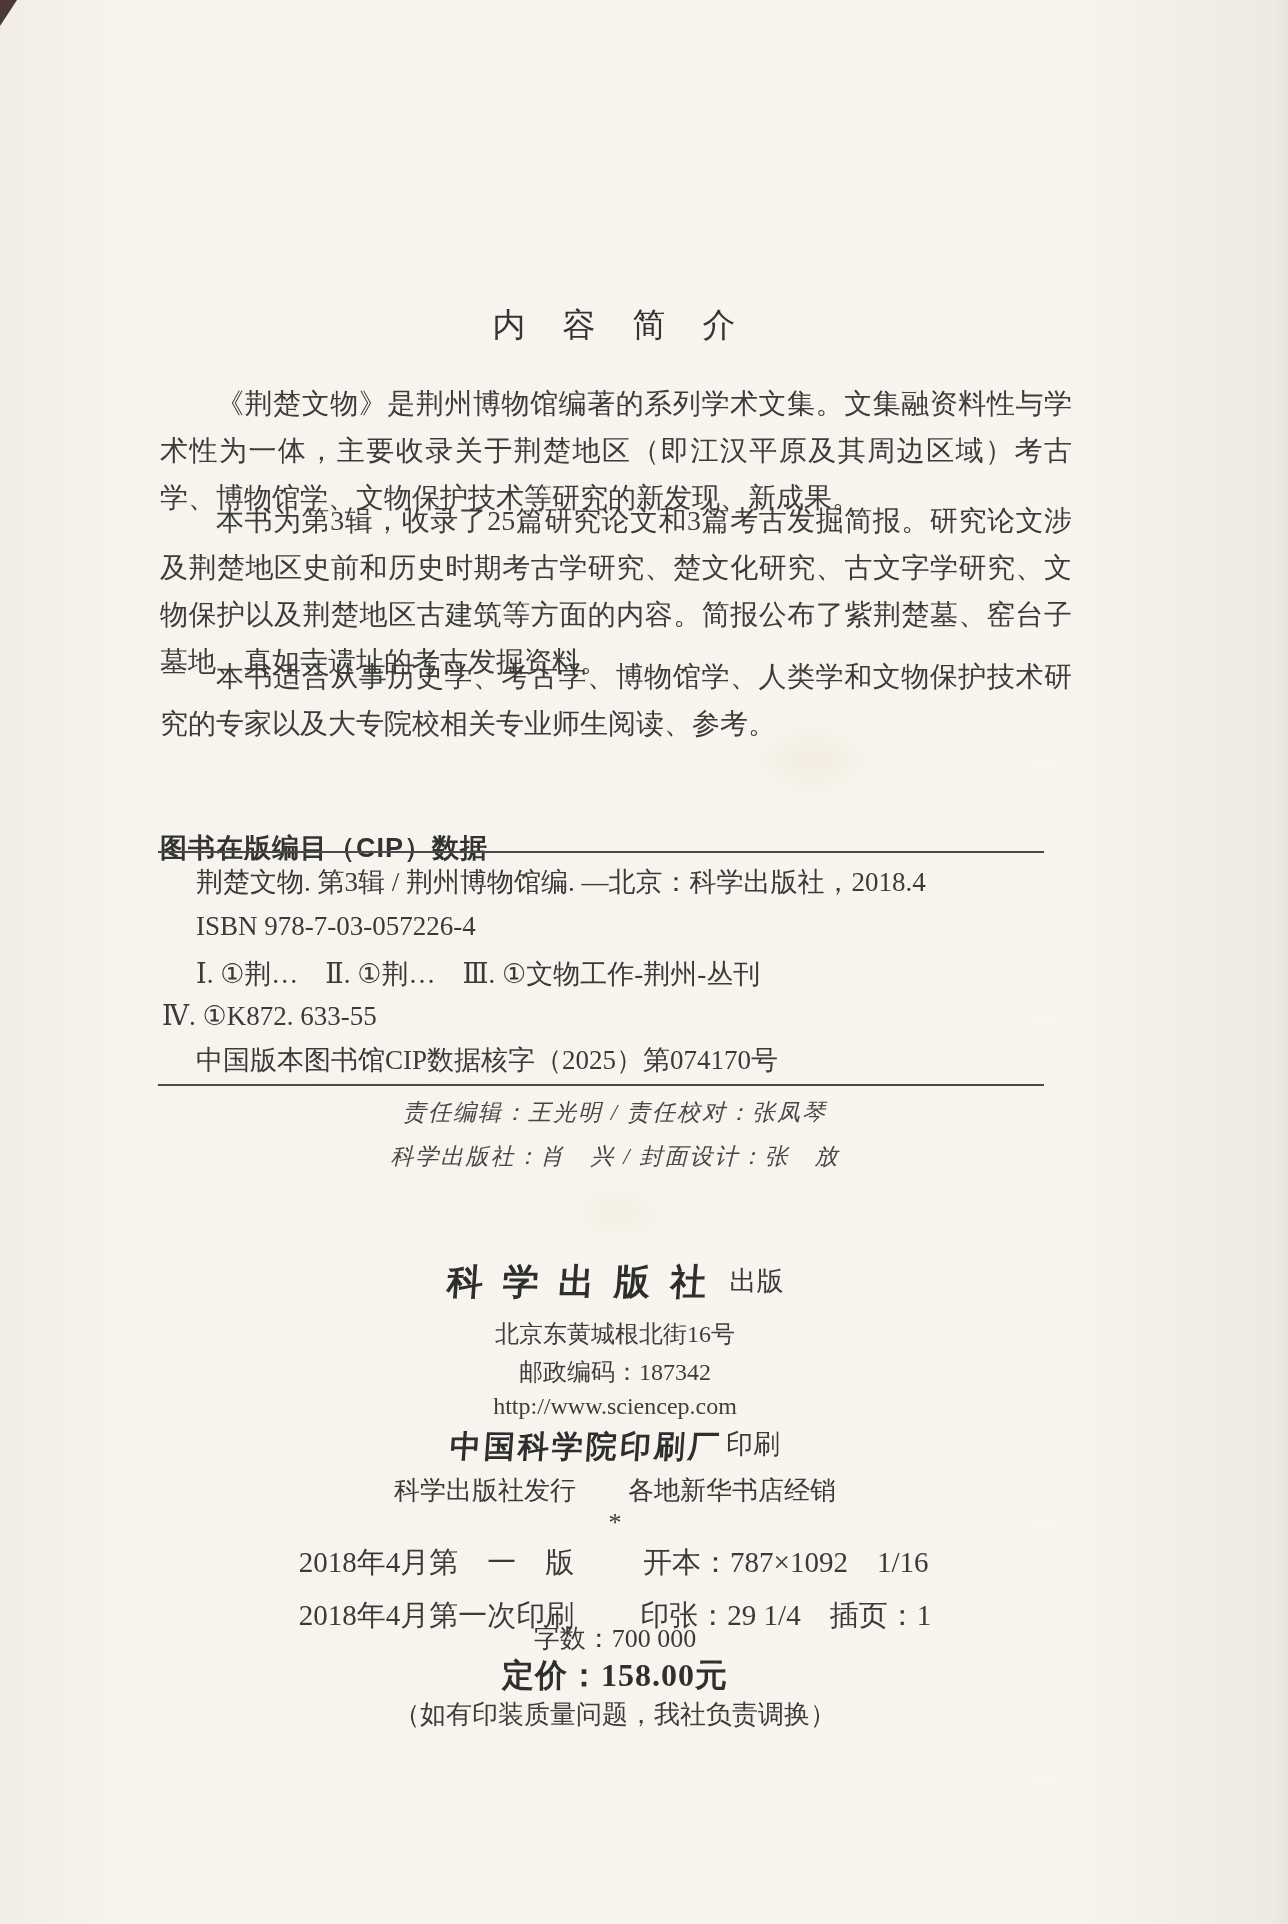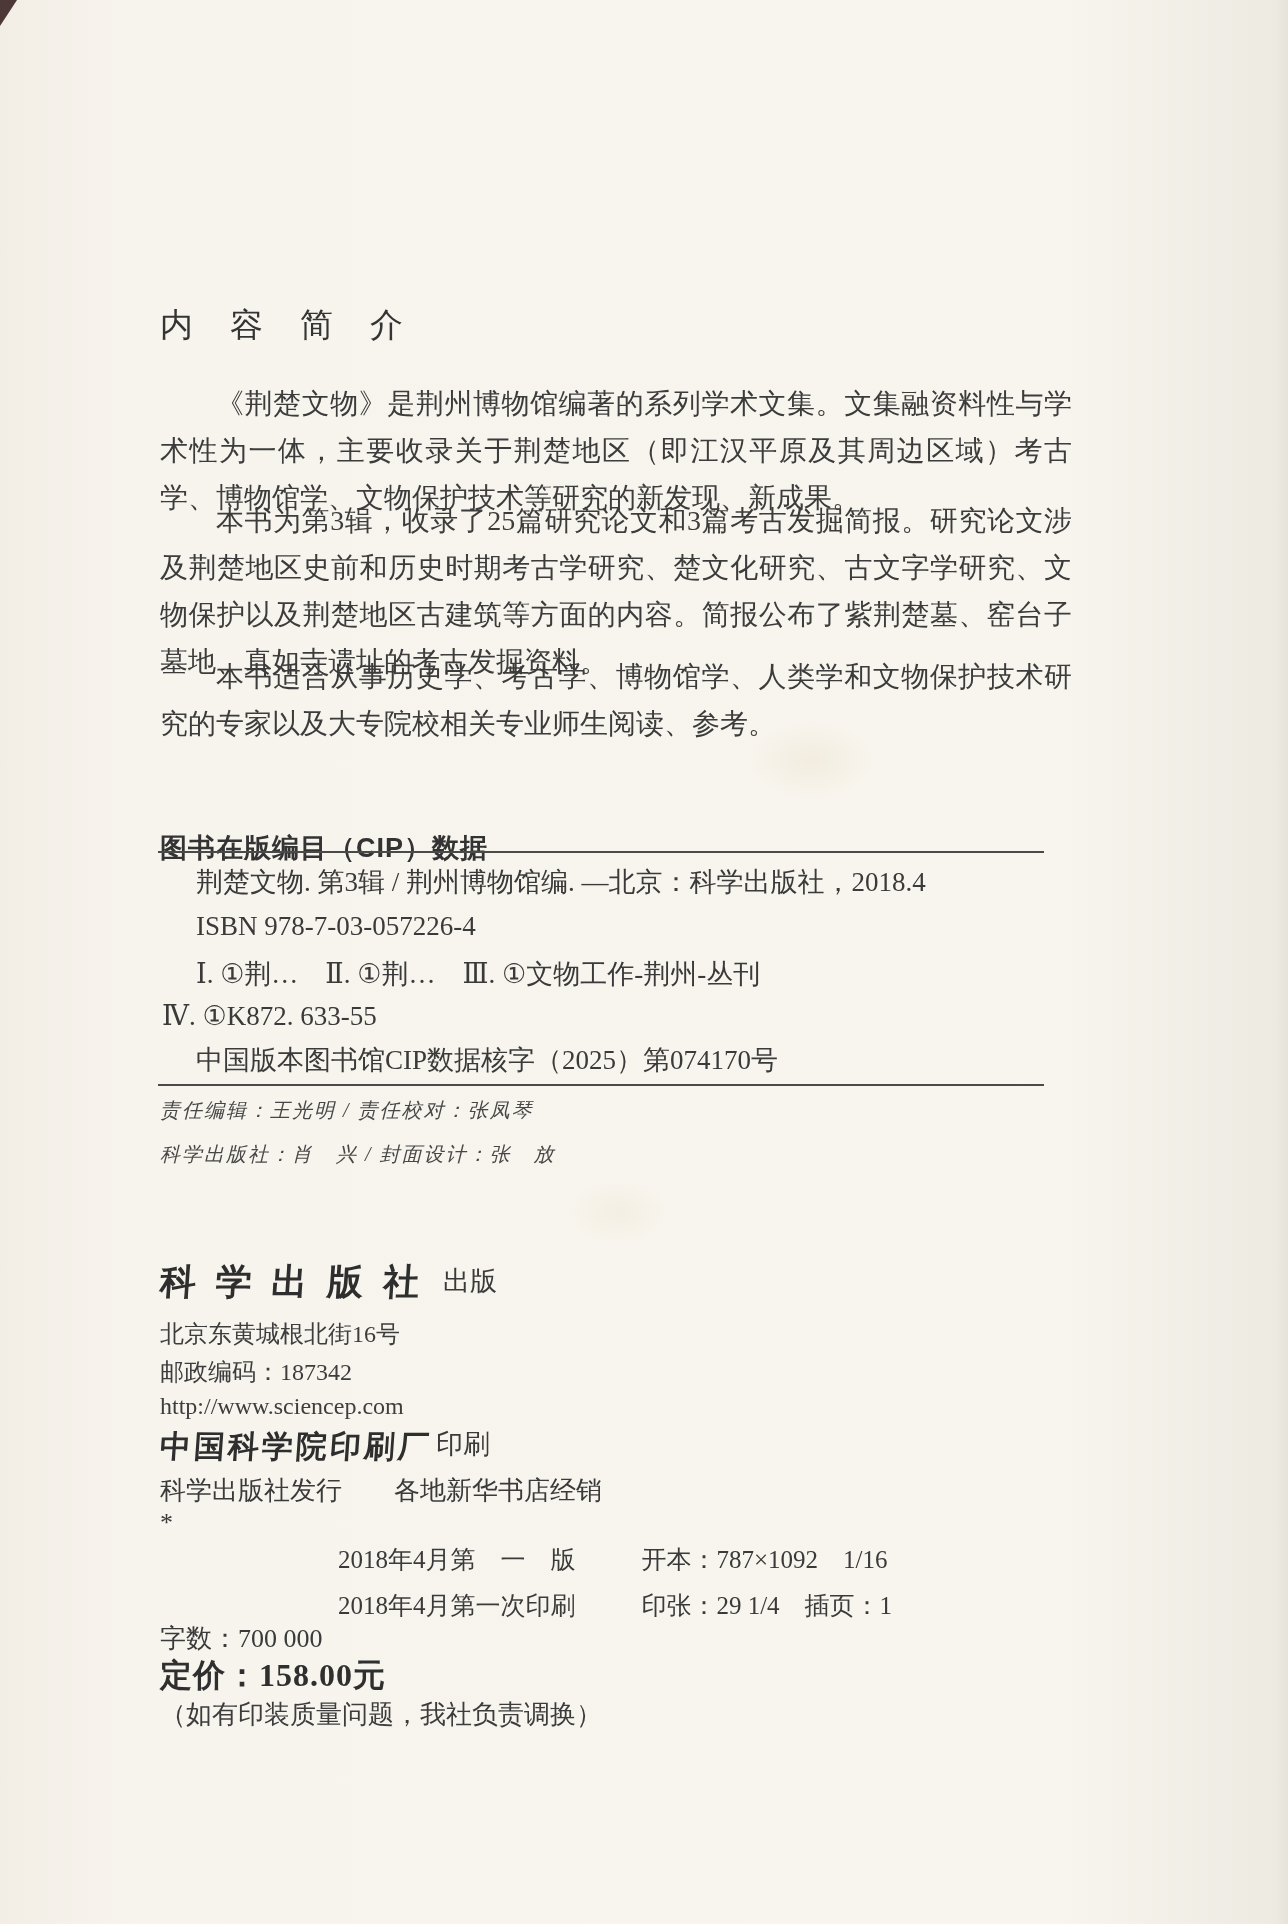--- a/index.html
+++ b/index.html
@@ -16,60 +16,60 @@
       radial-gradient(70px 45px at 48% 63%, rgba(208,186,130,0.10), transparent 70%),
       linear-gradient(90deg,#f2eee6 0,#f7f4ed 10%,#f8f5ee 82%,#edeae2 99%,#e6e3db 100%),
       #f6f3ec;
   }
   .corner-mark{
     position:absolute;left:0;top:0;width:17px;height:26px;
     background:#3a2424;opacity:.9;
     clip-path:polygon(0 0,100% 0,55% 45%,0 100%);
   }
   .col{position:absolute;left:160px;width:910px;}
-  .center{}
+  .center{text-align:center;}
   .doc-title{
     top:303px;font-size:33px;color:#343434;letter-spacing:2px;
   }
   .para{
     position:absolute;left:160px;width:912px;
     font-size:28px;line-height:47px;text-align:justify;text-indent:2em;
     color:#3c3c3c;
   }
   .cip-header{
     top:810px;font-family:"Liberation Sans","DejaVu Sans",sans-serif;
     font-size:27px;font-weight:700;color:#333;letter-spacing:1px;margin-top:20px;
   }
   .rule{
     position:absolute;left:158px;width:886px;height:0;
     border-top:2px solid #4a4a4a;
   }
   .cip-line{font-size:27px;color:#3a3a3a;}
   .indent36{padding-left:36px;}
   .credits-line{
-    font-style:italic;font-size:20px;color:#474747;letter-spacing:2px;
+    font-style:italic;font-size:23px;color:#474747;letter-spacing:2px;
   }
   .pub-line{white-space:nowrap;}
   .brush{
     font-weight:700;color:#2e2e2e;
     transform:skewX(-4deg);display:inline-block;
   }
   .pub-name{font-size:36px;letter-spacing:0.55em;}
   .pub-suffix{font-size:27px;color:#3a3a3a;vertical-align:4px;padding-left:4px;}
   .printer-name{font-size:31px;letter-spacing:3px;}
   .small-line{font-size:24px;color:#3d3d3d;}
   .dist-line{font-size:26px;color:#3a3a3a;}
   .star{font-size:26px;color:#3a3a3a;}
   .edition-grid{
     position:absolute;left:160px;width:910px;text-align:center;
   }
   .edition-grid .grid-inner{
     display:inline-grid;grid-template-columns:auto auto;
-    column-gap:66px;row-gap:13px;text-align:left;
-    font-size:25px;color:#3a3a3a;white-space:nowrap;
+    column-gap:66px;row-gap:13px;text-align:center;
+    font-size:29px;color:#3a3a3a;white-space:nowrap;
   }
   .wordcount{font-size:26px;color:#3a3a3a;}
   .price{font-size:32px;font-weight:700;color:#2f2f2f;letter-spacing:1px;}
   .note{font-size:26px;color:#3c3c3c;}
 </style>
 </head>
 <body>
 
 <div class="page">
 

